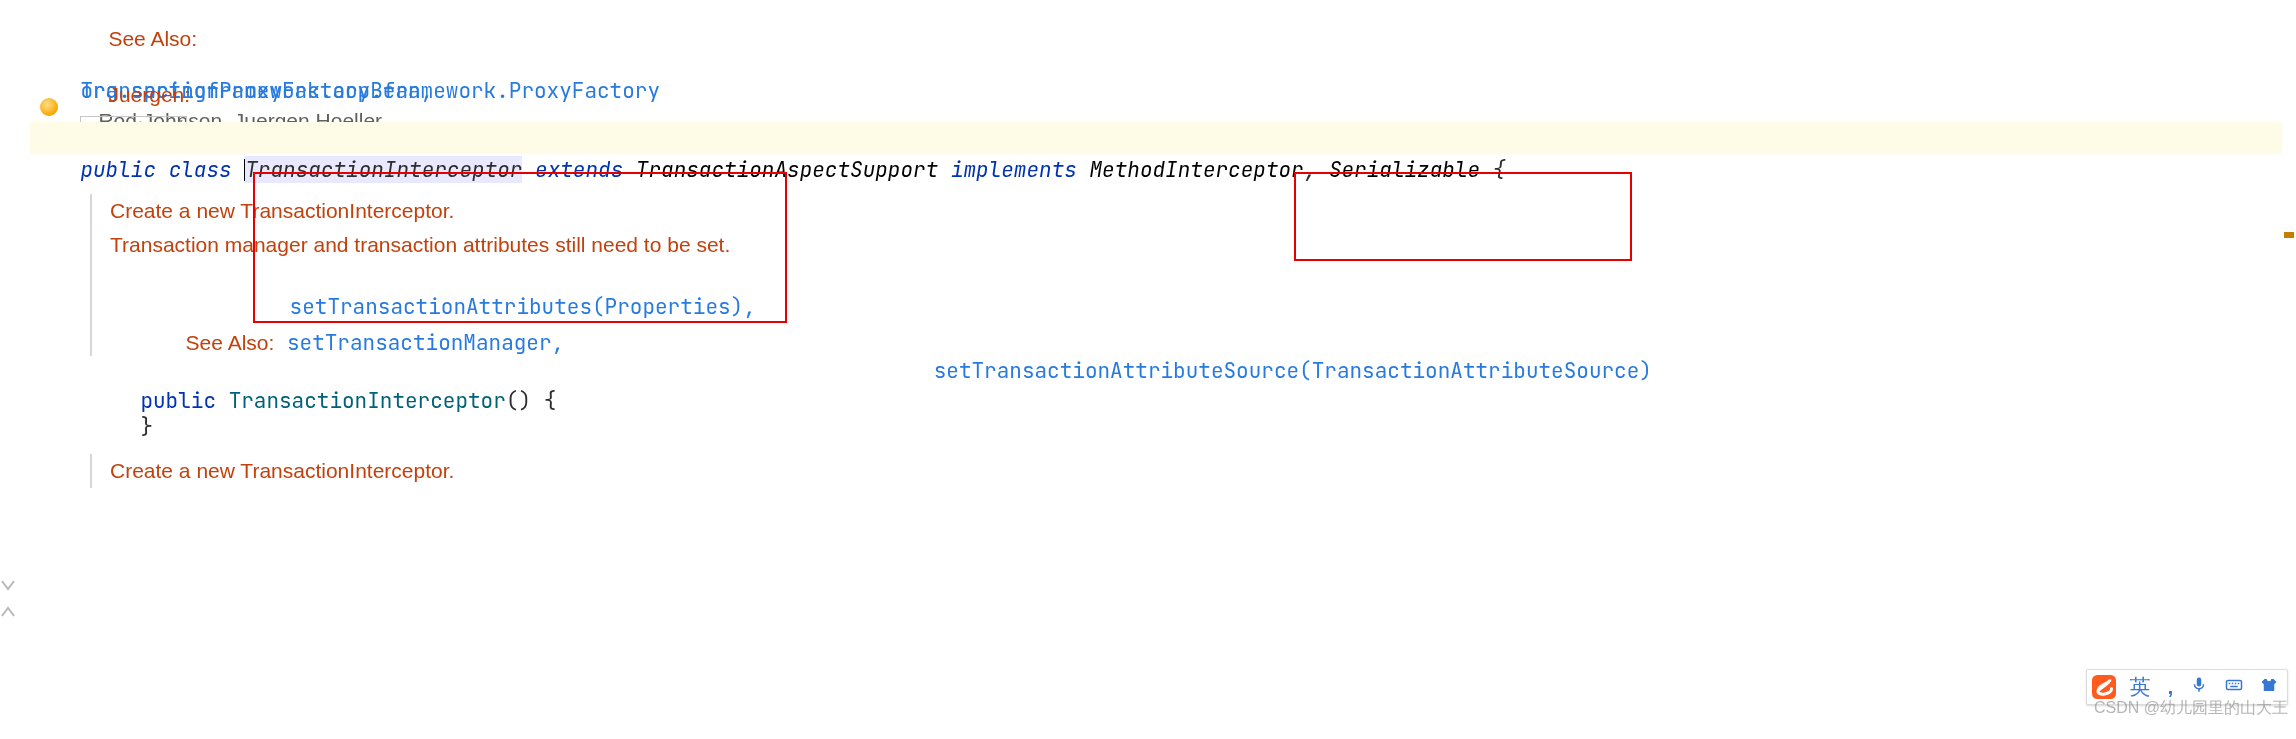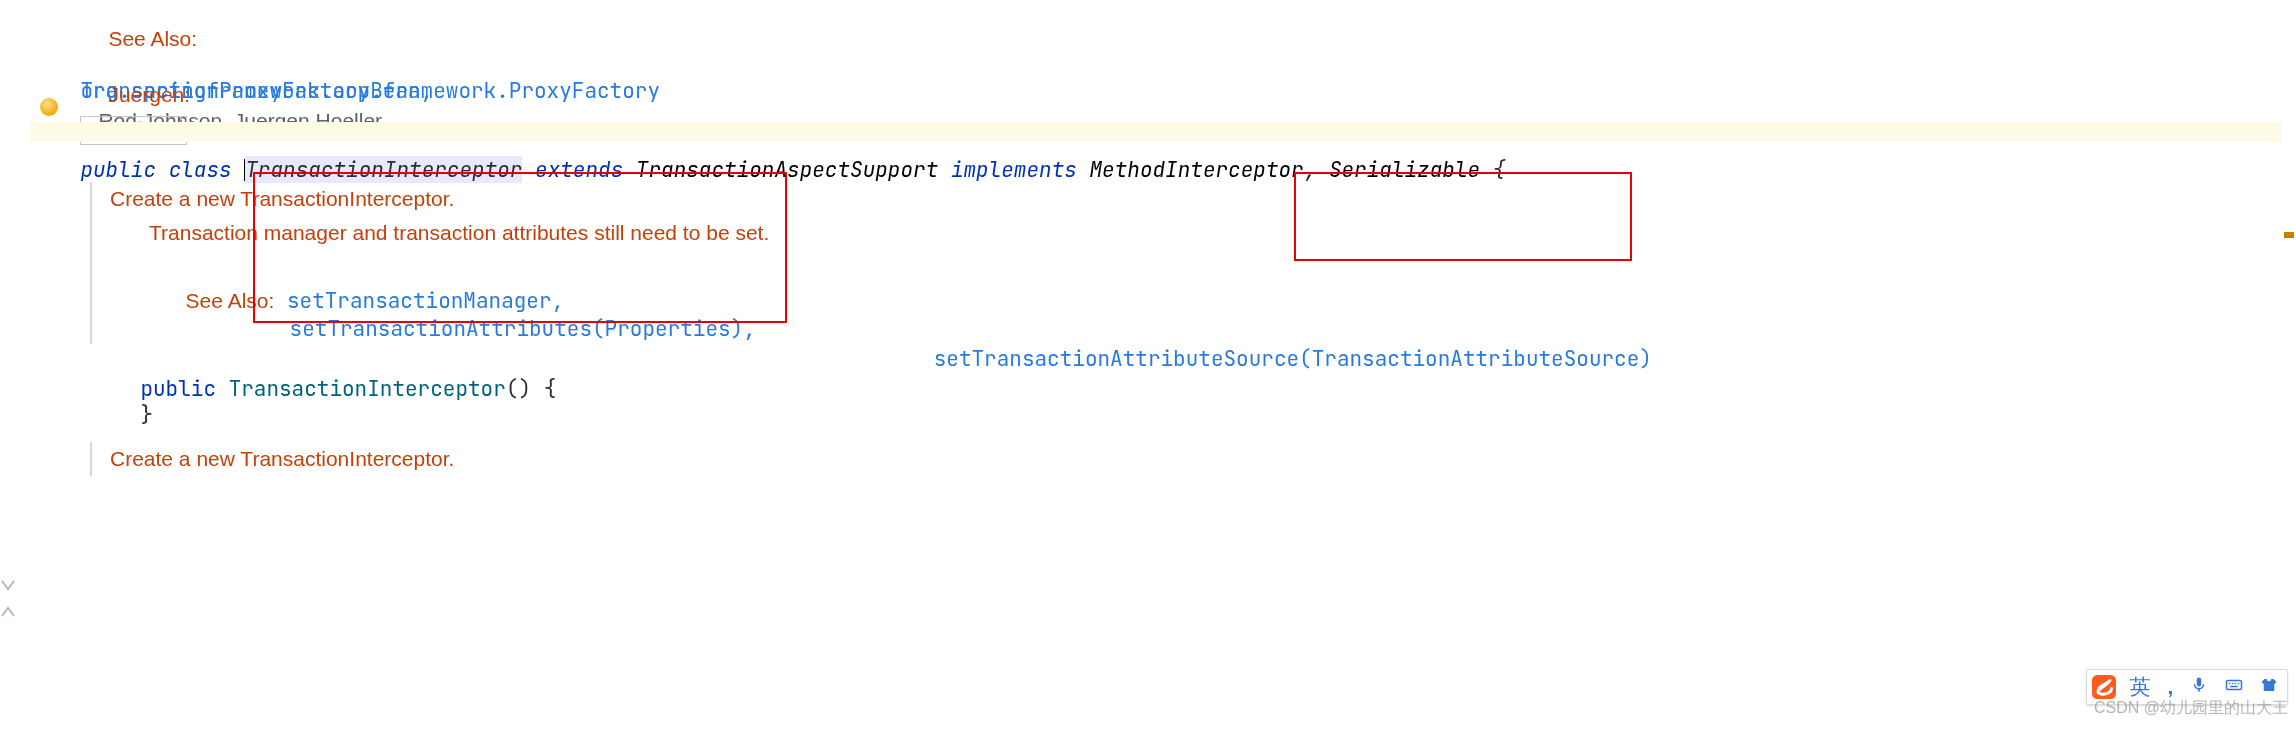--- a/index.html
+++ b/index.html
@@ -58,34 +58,34 @@
   <div class="line" style="margin-top:4px;">
     <span class="docfont" style="padding-left:28px;">Juergen:</span>
     <span class="docfont" style="padding-left:18px;color:#606060;font-family:'Segoe UI',sans-serif;">Rod Johnson, Juergen Hoeller</span>
   </div>
 
   <div class="line" style="margin-top:10px;position:relative;height:30px;">
     <span class="serial">/<span style="opacity:0;">*</span>erial/</span>
     <span class="bulb" style="left:10px;top:6px;"></span>
   </div>
 
-  <div class="line codeLine" style="height:20px;line-height:32px;font-style:italic;">
+  <div class="line codeLine" style="height:32px;line-height:32px;font-style:italic;">
     <span class="kw">public</span> <span class="kw">class</span> <span class="cursor"></span><span class="hl">TransactionInterceptor</span> <span class="kw">extends</span> <span class="classname">TransactionAspectSupport</span> <span class="kw">implements</span> <span class="classname">MethodInterceptor</span>, <span class="classname">Serializable</span> <span>{</span>
   </div>
 
   <div class="line" style="height:40px;"></div>
 
   <div style="margin-left:60px;" class="doc-border">
     <div class="line docfont" style="padding-left:18px;height:34px;line-height:34px;">Create a new TransactionInterceptor.</div>
-    <div class="line docfont" style="padding-left:18px;height:34px;line-height:34px;margin-left:39px;">Transaction manager and transaction attributes still need to be set.</div>
+    <div class="line docfont" style="padding-left:18px;height:34px;line-height:34px;">Transaction manager and transaction attributes still need to be set.</div>
+    <div class="line" style="padding-left:122px;height:30px;line-height:30px;">
+      <a class="link" href="#">setTransactionAttributes(Properties)</a><span class="link">,</span>
+    </div>
     <div class="line" style="padding-left:18px;height:34px;line-height:34px;">
       <span class="docfont">See Also:</span> <a class="link" href="#">setTransactionManager</a><span class="link">,</span>
-    </div>
-    <div class="line" style="padding-left:122px;height:30px;line-height:30px;">
-      <a class="link" href="#">setTransactionAttributes(Properties)</a><span class="link">,</span>
     </div>
     <div class="line" style="padding-left:122px;height:30px;line-height:30px;text-align:center;">
       <a class="link" href="#">setTransactionAttributeSource(TransactionAttributeSource)</a>
     </div>
   </div>
 
   <div class="line" style="margin-left:60px;margin-top:6px;">
     <span class="kw">public</span> <span style="color:#00627a;">TransactionInterceptor</span><span>()</span><span> {</span>
   </div>
   <div class="line" style="margin-left:60px;">

